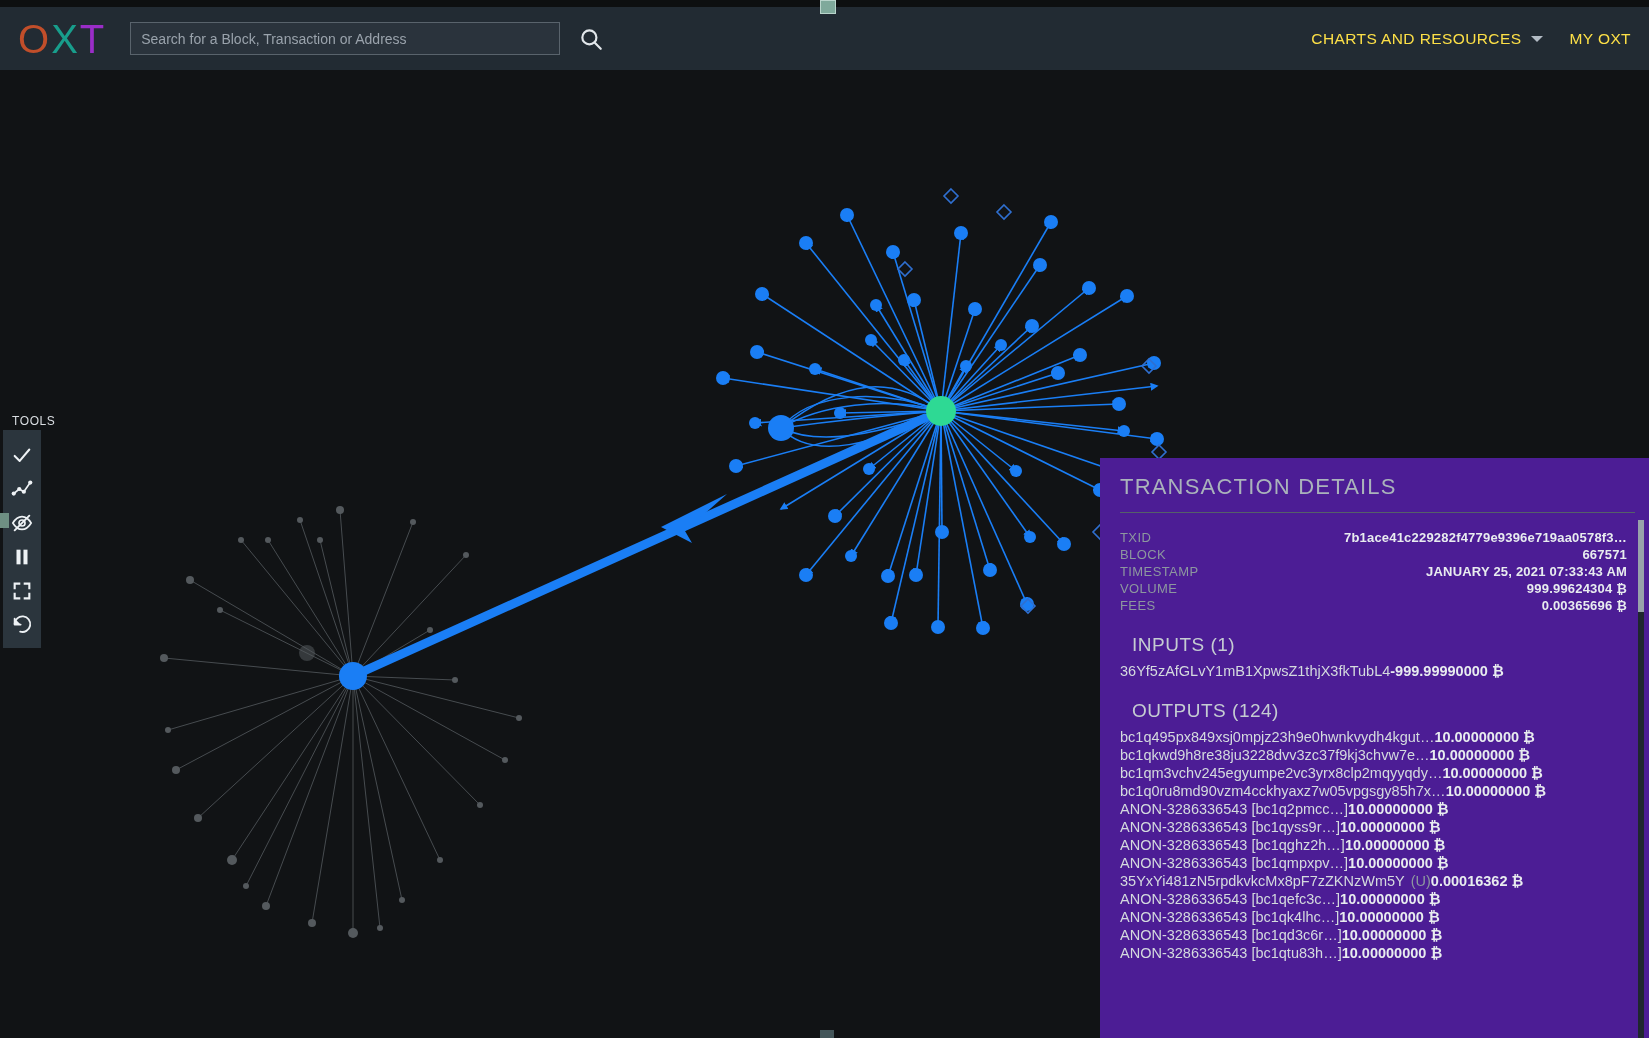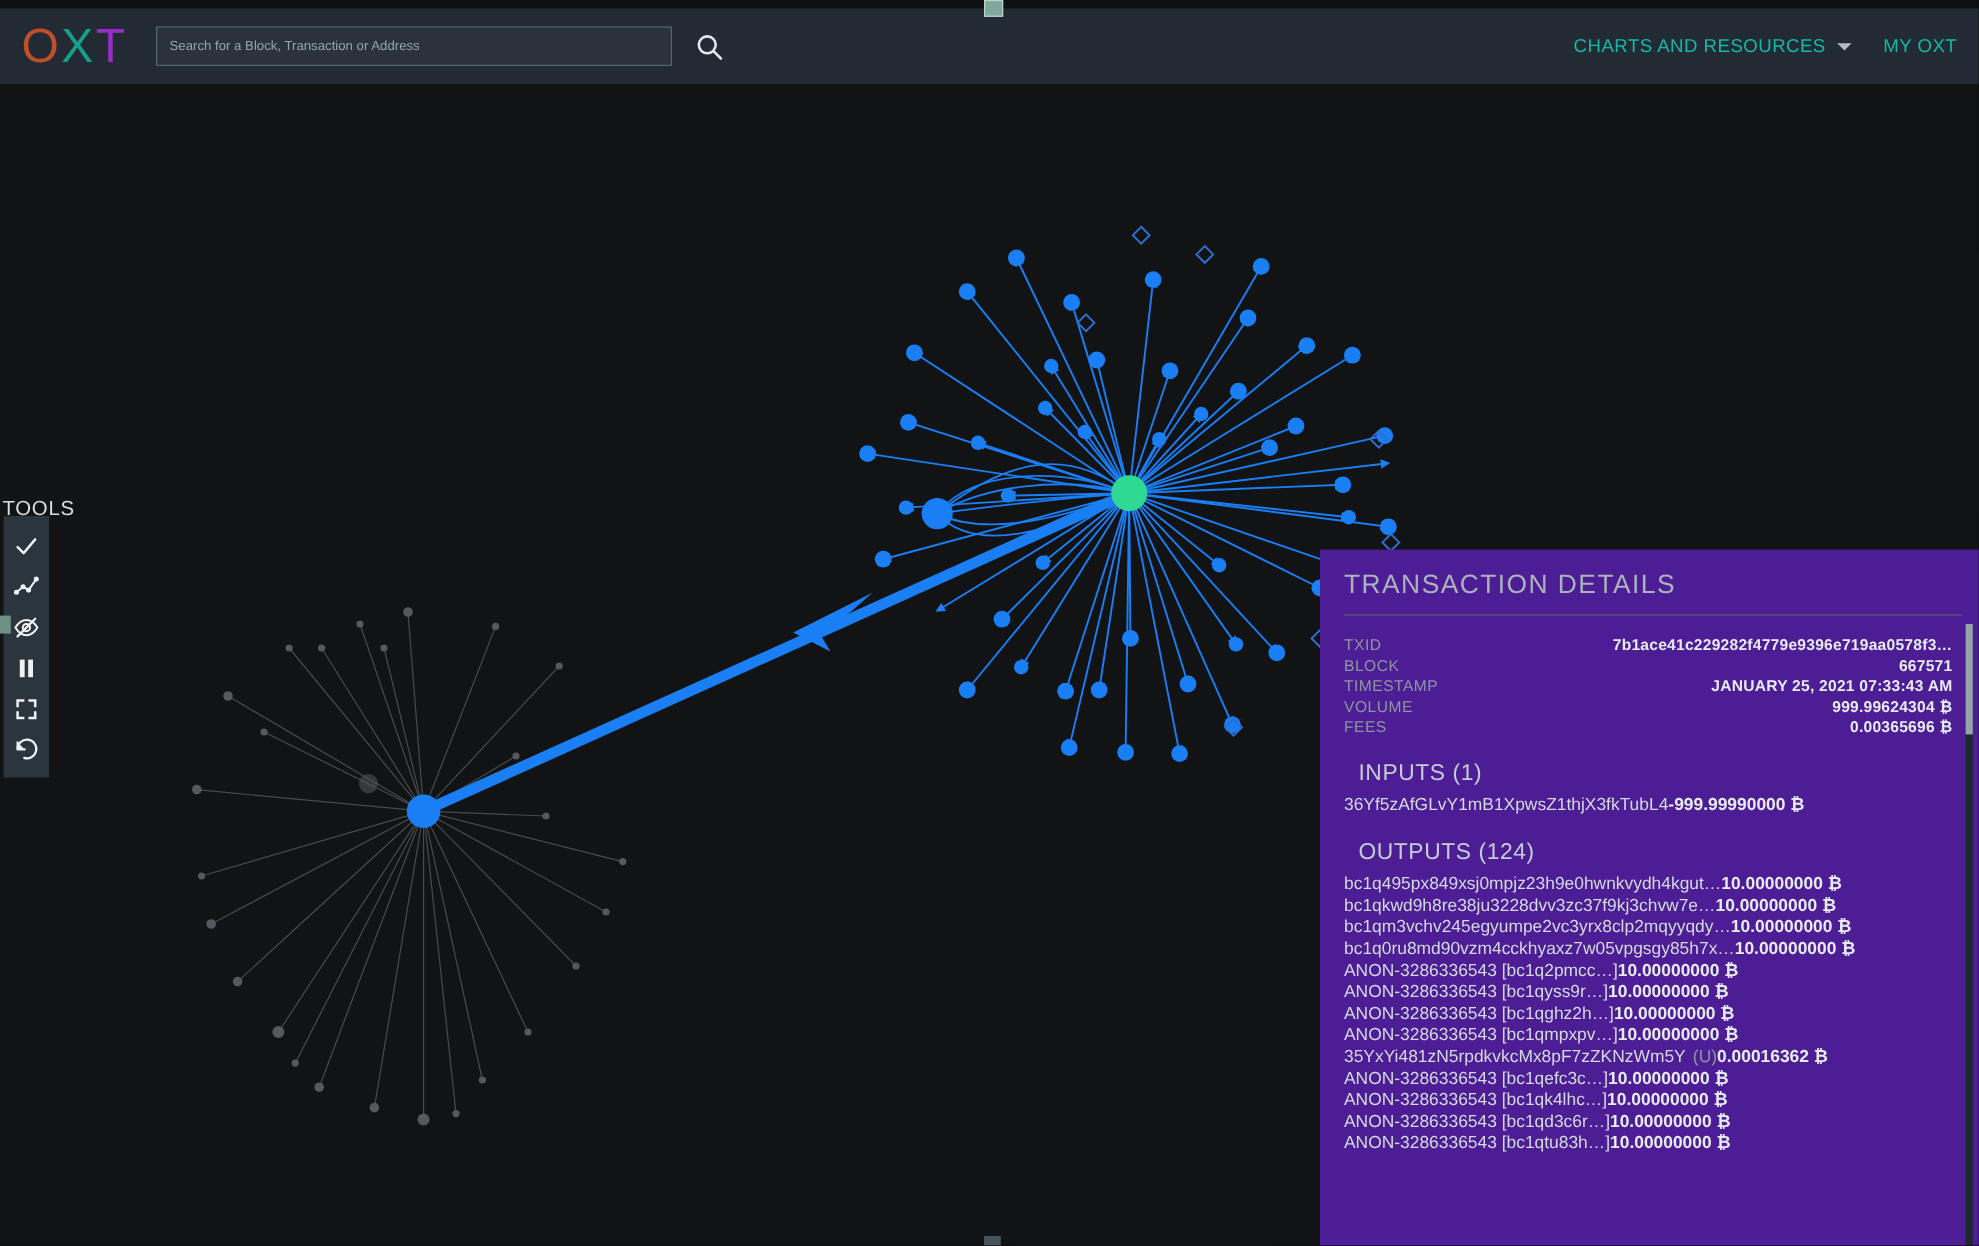--- a/index.html
+++ b/index.html
@@ -41,59 +41,59 @@
   }
   .logo .l-o { color: #c14e2a; }
   .logo .l-x { color: #189e8c; }
   .logo .l-t { color: #9a2dc8; }
 
   .search-box {
     width: 430px; height: 33px;
     background: #2a333c;
     border: 1px solid #59636c;
     color: #d6dbe0;
-    font-size: 11px;
+    font-size: 14px;
     padding: 0 10px;
     font-family: "Liberation Sans", sans-serif;
     outline: none;
   }
   .search-box::placeholder { color: #9aa3ac; }
   .search-btn {
     background: none; border: none; cursor: pointer;
     margin-left: 14px; display: flex; align-items: center; padding: 4px;
   }
   .search-btn svg { width: 26px; height: 26px; }
 
   .nav-right {
     margin-left: auto; margin-right: 18px;
     display: flex; align-items: center; gap: 26px;
   }
   .nav-item {
-    color: #14b8a6; font-size: 15.5px; letter-spacing: .4px;
+    color: #fde047; font-size: 15.5px; letter-spacing: .4px;
     cursor: pointer; display: flex; align-items: center; gap: 10px;
     font-family: "Liberation Sans", sans-serif;
   }
   .caret {
     width: 0; height: 0;
     border-left: 6px solid transparent; border-right: 6px solid transparent;
     border-top: 6px solid #b3bcc5;
   }
 
   
   .canvas {
     position: absolute; top: 70px; left: 0; width: 1649px; height: 968px;
     background: #111315;
     overflow: hidden;
   }
   .canvas svg { display: block; }
 
   
   .tools-label {
-    position: absolute; left: 2px; top: 414px;
-    color: #d9dde1; font-size: 17px; letter-spacing: .6px;
+    position: absolute; left: 12px; top: 414px;
+    color: #d9dde1; font-size: 12px; letter-spacing: .6px;
     z-index: 45;
   }
   .tools {
     position: absolute; left: 3px; top: 430px;
     width: 38px;
     background: #2b353d;
     display: flex; flex-direction: column; align-items: center;
     padding: 8px 0 6px 0;
     z-index: 45;
   }

